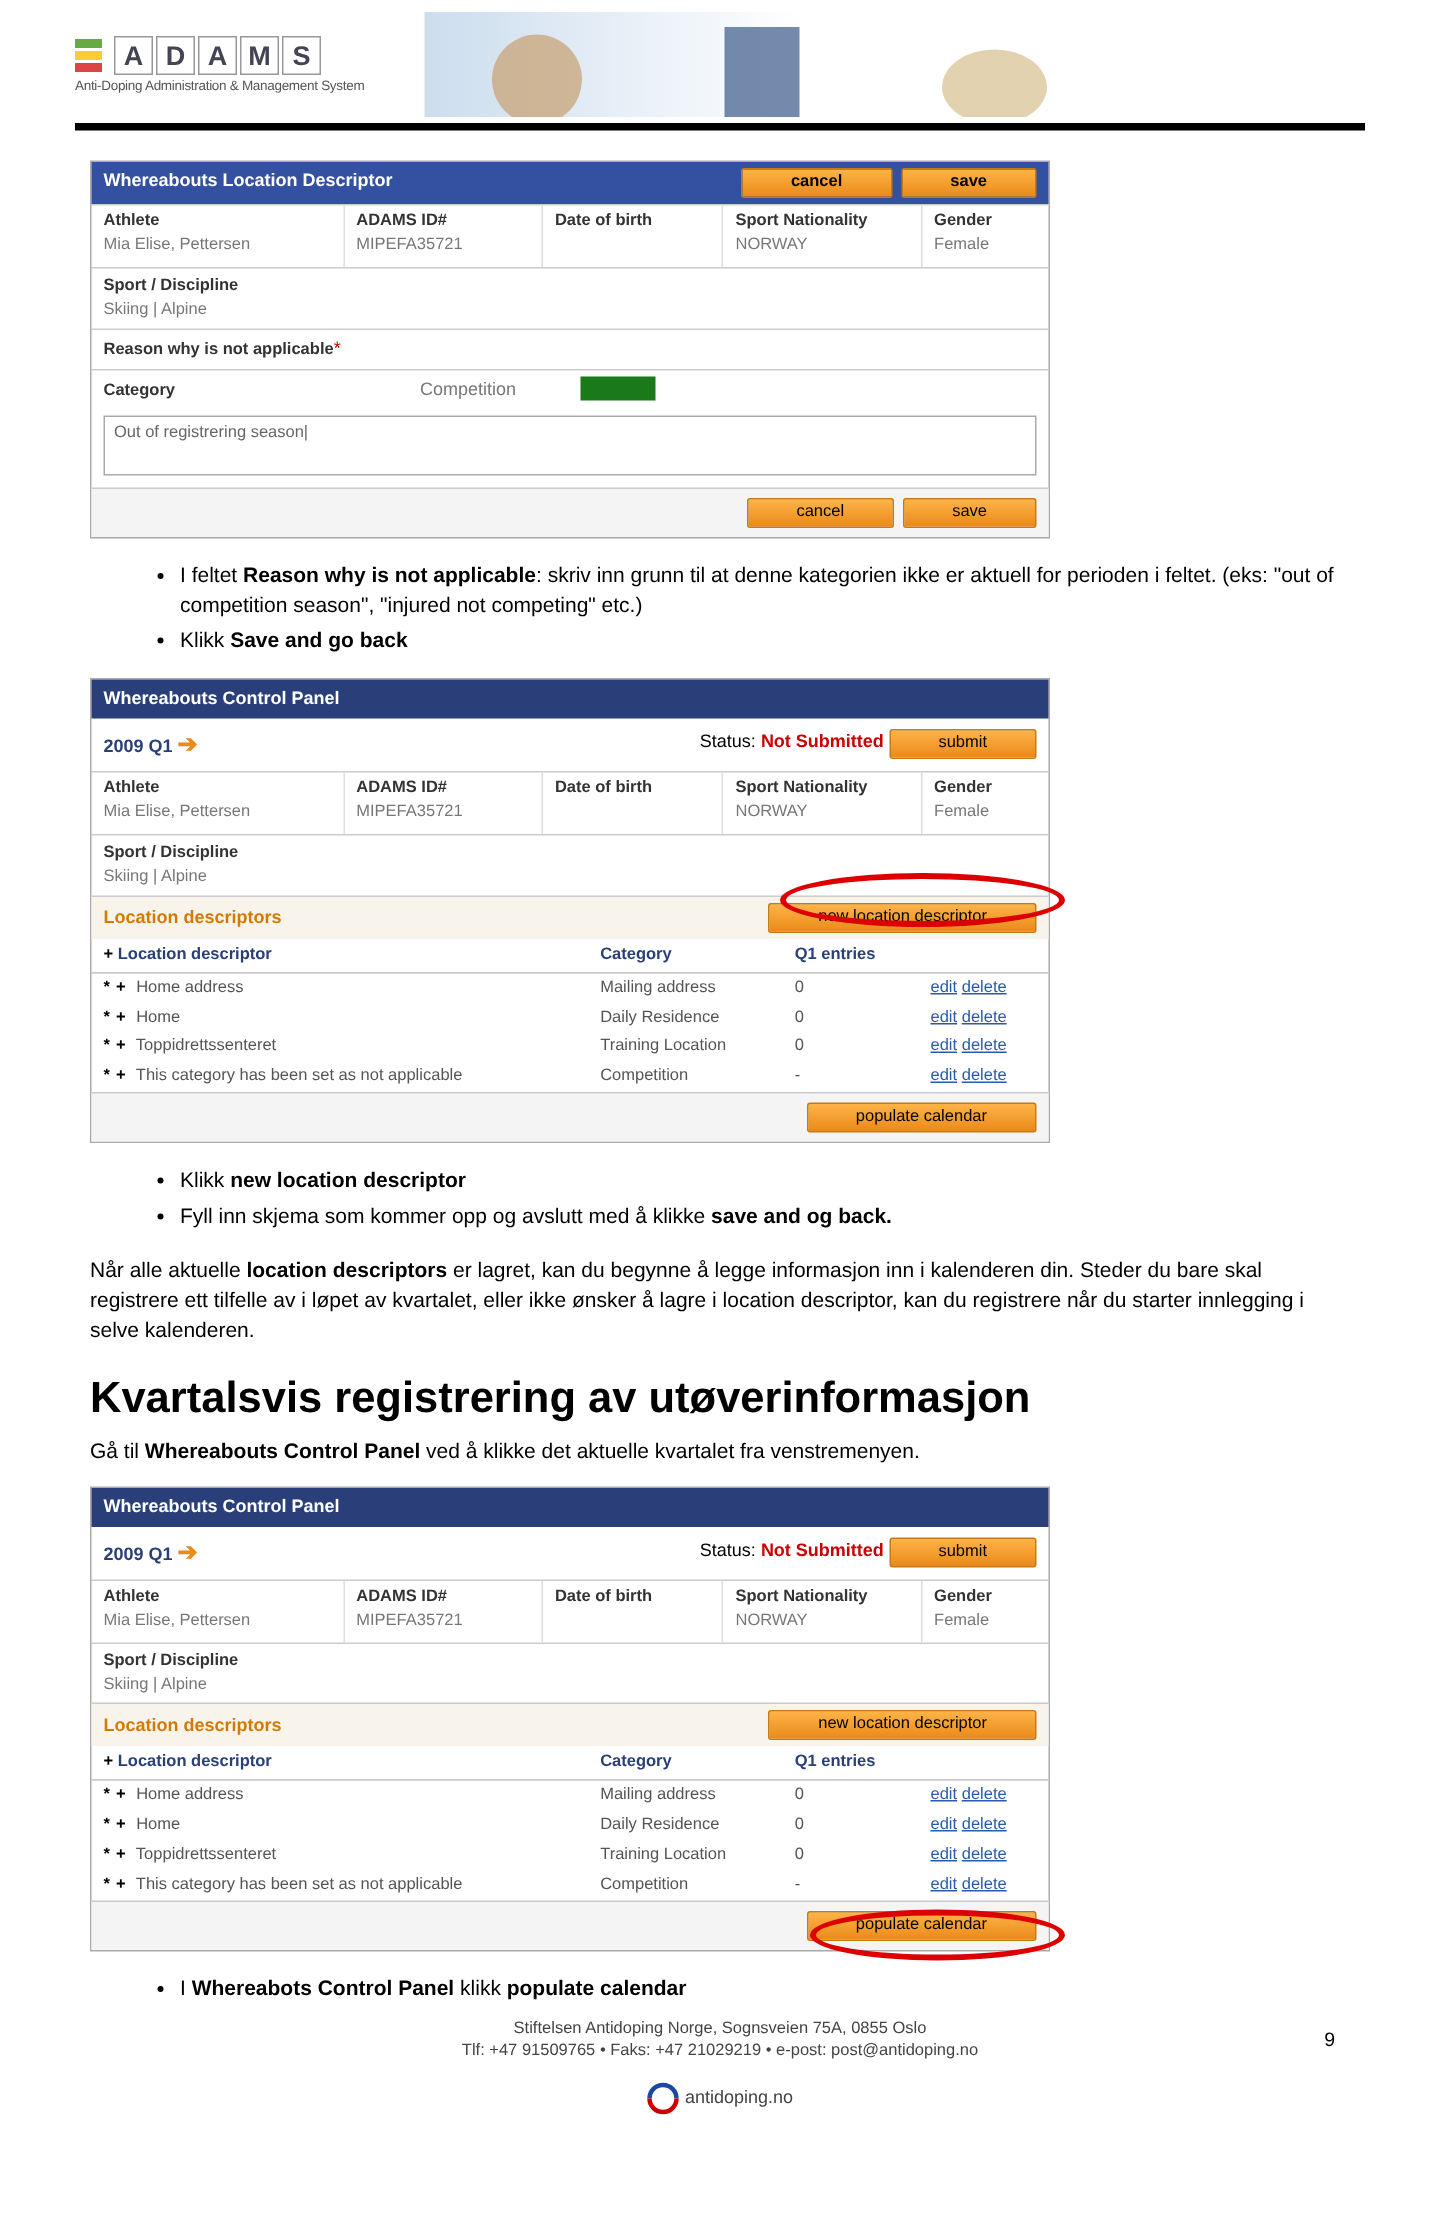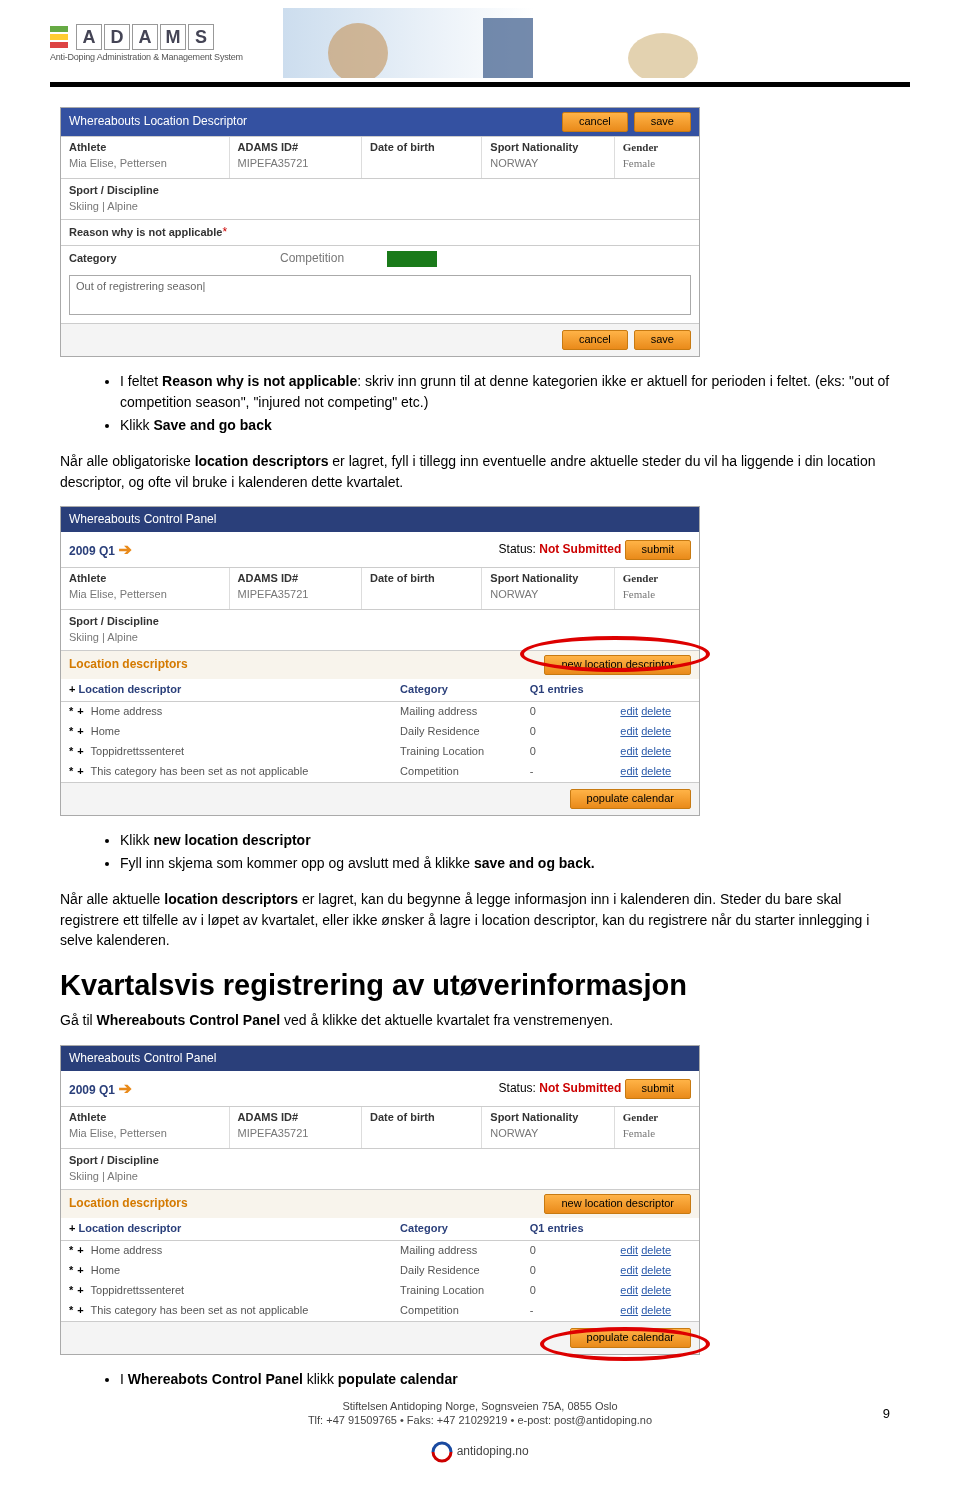--- a/index.html
+++ b/index.html
@@ -15,31 +15,31 @@
   .logo-bar.y { background: #fc3; }
   .logo-bar.r { background: #d44; }
   .logo-sub { font-size: 9px; color: #555; margin-top: 2px; letter-spacing: -0.2px; }
   .athlete-photos { flex: 1; height: 70px; background: linear-gradient(90deg, #cde 0%, #fff 40%); position: relative; margin-left: 40px; }
   .photo-shape { position: absolute; bottom: 0; height: 70px; opacity: 0.7; }
   hr.header-rule { border: none; border-top: 5px solid #000; margin: 4px 50px 20px; }
 
   .content { padding: 0 60px 20px; line-height: 1.45; }
   
   .app-panel { border: 1px solid #aaa; background: #fff; margin: 6px 0 14px; font-size: 12px; }
-  .app-titlebar { background: #3451a1; color: #fff; font-weight: normal; padding: 4px 8px; display: flex; justify-content: space-between; align-items: center; }
+  .app-titlebar { background: #3451a1; color: #fff; font-weight: bold; padding: 4px 8px; display: flex; justify-content: space-between; }
   .app-titlebar-dark { background: #2a3f7a; }
   .btn-row { display: flex; gap: 6px; }
-  .btn-orange { display: inline-block; background: linear-gradient(#ffb347,#e98a1a); color: #000; font-size: 11px; padding: 1px 16px; border: 1px solid #c77a12; border-radius: 2px; text-align: center; }
+  .btn-orange { display: inline-block; background: linear-gradient(#ffb347,#e98a1a); color: #000; font-size: 11px; padding: 1px 32px; border: 1px solid #c77a12; border-radius: 2px; text-align: center; }
   .quarter-row { padding: 6px 8px; display:flex; justify-content:space-between; align-items:center; color:#2a3f7a; font-weight:bold; }
   .quarter-row .arrow { color:#e98a1a; font-size:16px; }
   .status-row { font-weight:normal; color:#000; font-size:12px; }
   .status-row .not-sub { color:#c00; font-weight:bold; }
   .info-grid { display: grid; grid-template-columns: 1.4fr 1.1fr 1fr 1.1fr 0.7fr; border-top:1px solid #ccc; }
   .info-cell { padding: 3px 8px 6px; border-right:1px solid #ddd; }
-  .info-cell:last-child { border-right:none;font-family:Liberation Serif, serif; }
+  .info-cell:last-child { border-right:none; }
   .info-label { font-weight: bold; color: #333; font-size:11px; }
   .info-value { color:#777; font-size:11px; }
   .section-row { padding: 4px 8px; border-top:1px solid #ccc; }
   .section-row.flex { display:flex; justify-content:space-between; align-items:center; }
   .orange-label { color:#d47a00; font-weight:bold; }
   .cat-text { color:#777; }
   .asterisk { color:#c00; }
   .textarea-sim { border:1px solid #aaa; background:#fff; padding:3px 6px; margin:4px 8px 8px; height:40px; color:#666; font-size:11px; }
   .panel-footer { display:flex; justify-content:flex-end; gap:6px; padding:6px 8px; background:#f4f4f4; border-top:1px solid #ccc; }
   .green-block { display:inline-block; width:50px; height:16px; background:#1a7a1a; vertical-align:middle; margin-left:40px; }
@@ -149,23 +149,20 @@
       <span class="btn-orange">cancel</span>
       <span class="btn-orange">save</span>
     </div>
   </div>
 
   <ul class="bul">
     <li><span>I feltet </span><b>Reason why is not applicable</b><span>: skriv inn grunn til at denne kategorien ikke er aktuell for perioden i feltet. (eks: "out of competition season", "injured not competing" etc.)</span></li>
     <li><span>Klikk </span><b>Save and go back</b></li>
   </ul>
 
-  <p class="body">
-    <span>Når alle obligatoriske </span><b>location descriptors</b><span> er lagret, fyll i tillegg inn eventuelle andre aktuelle steder du vil ha liggende i din location descriptor, og ofte vil bruke i kalenderen dette kvartalet.</span>
-  </p>
 
   <div style="position:relative; width:640px;">
     <div class="app-panel">
       <div class="app-titlebar app-titlebar-dark">
         <span>Whereabouts Control Panel</span>
       </div>
       <div class="quarter-row">
         <span><span>2009 Q1</span> <span class="arrow">➔</span></span>
         <span class="status-row"><span>Status:</span> <span class="not-sub">Not Submitted</span> <span class="btn-orange">submit</span></span>
       </div>

